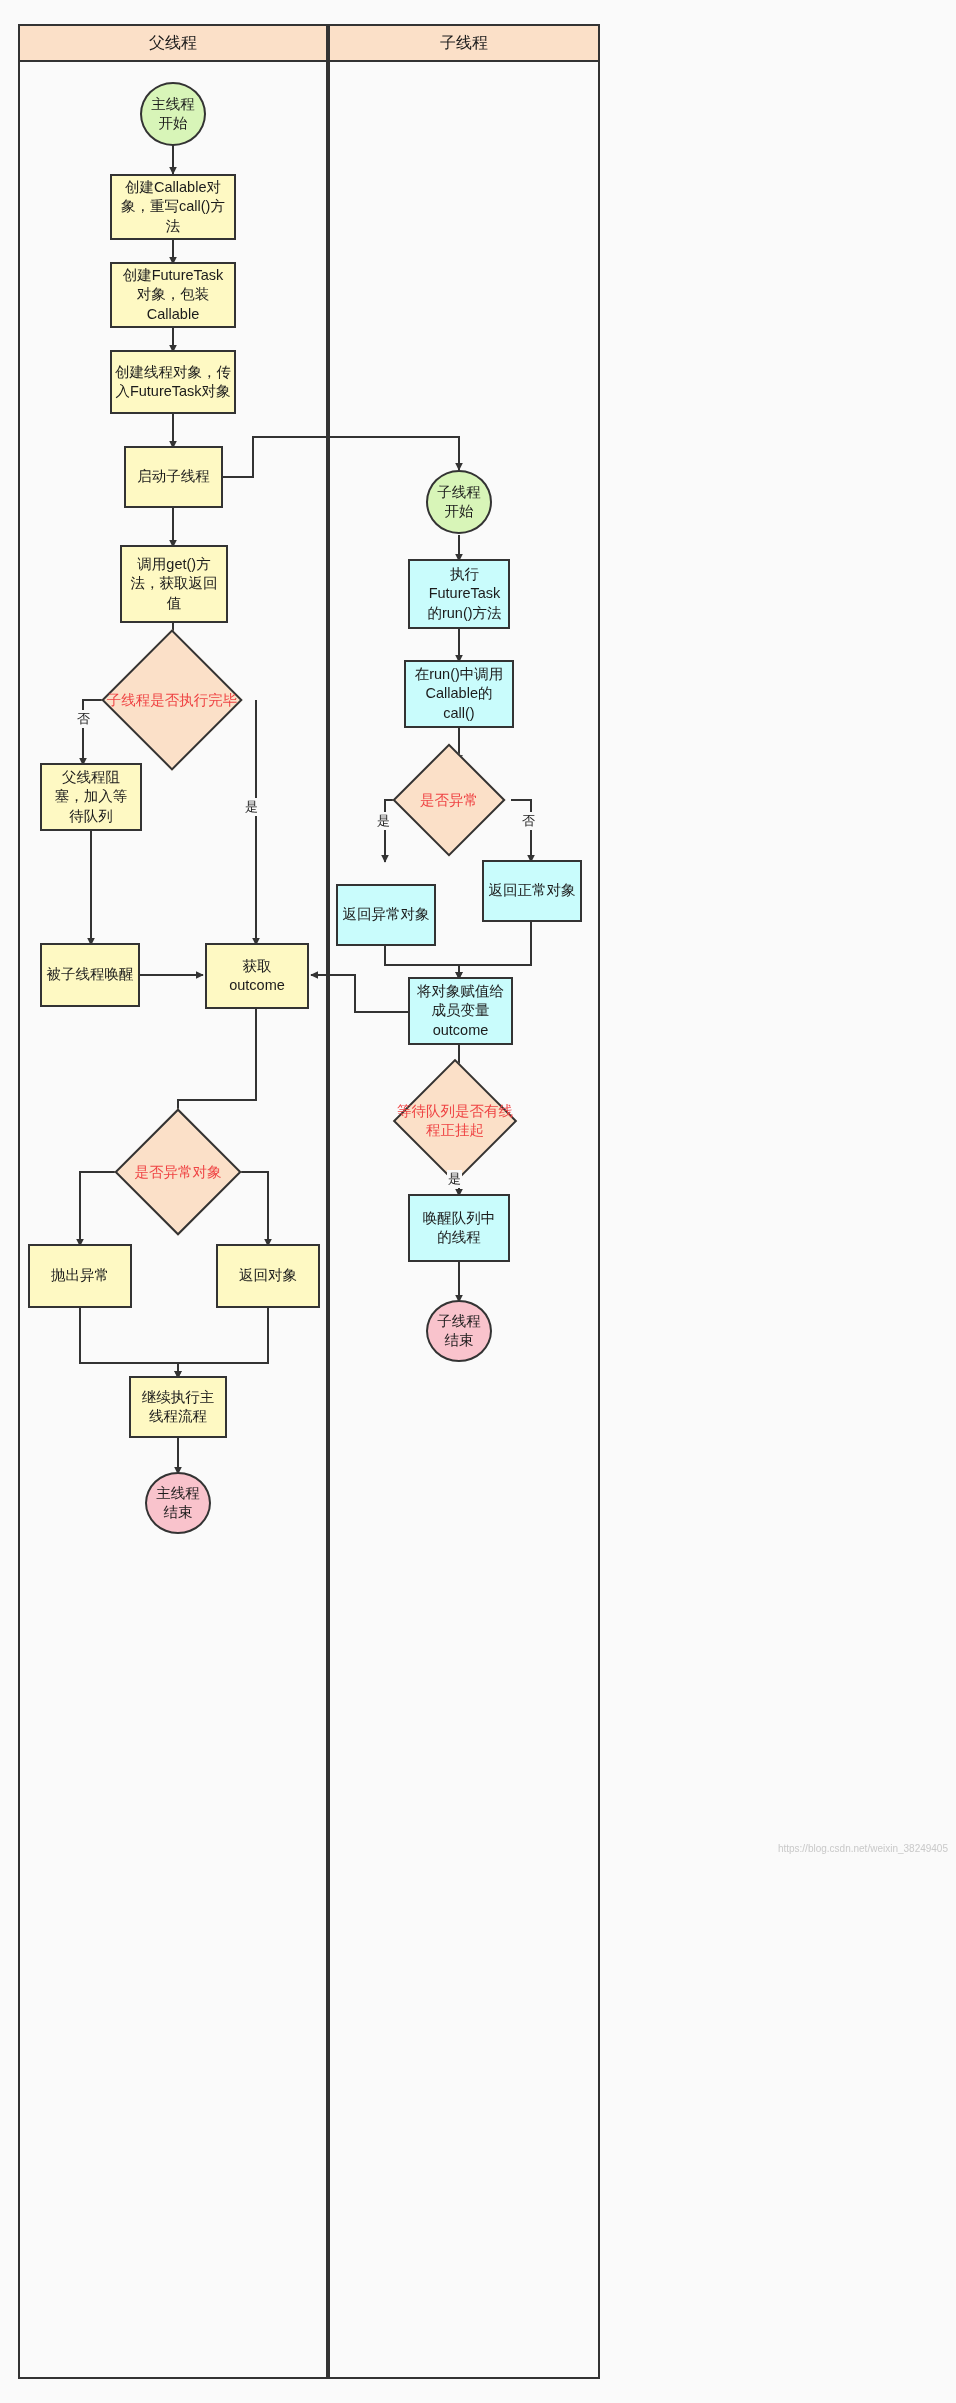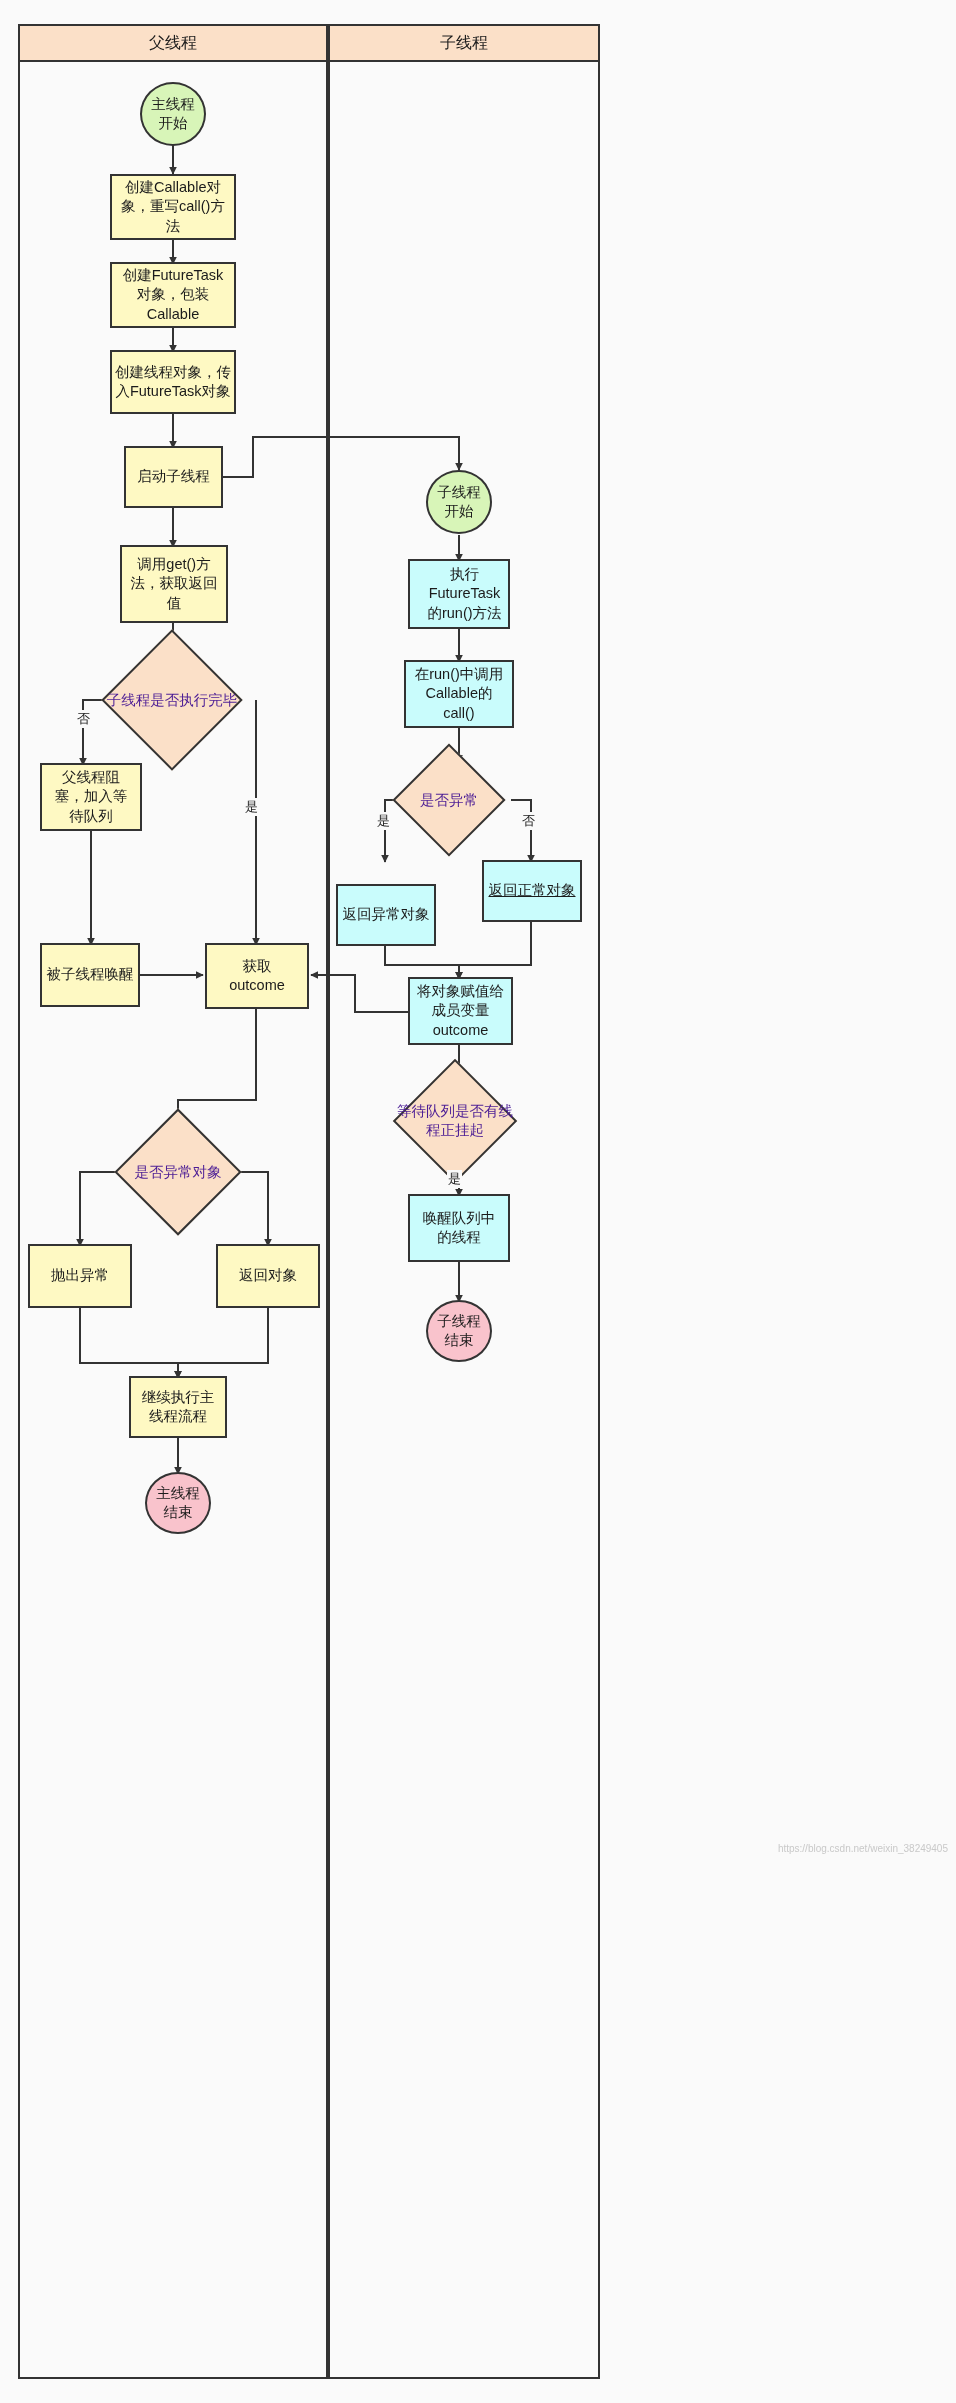--- a/index.html
+++ b/index.html
@@ -21,21 +21,21 @@
   .lane-head{border:2px solid #333;background:#fbe0c8;font-size:16px;}
   .term-start{border:2px solid #333;background:#d8f5b8;border-radius:50%;}
   .term-end{border:2px solid #333;background:#f9c3cc;border-radius:50%;}
 
   .diamond{position:absolute;z-index:3;}
   .diamond .shape{position:absolute;left:0;top:0;width:100%;height:100%;
       background:#fbe0c8;border:2px solid #333;
       transform:rotate(45deg);box-sizing:border-box;}
   .diamond .dtxt{position:absolute;left:-18px;top:0;width:calc(100% + 36px);height:100%;
       display:flex;align-items:center;justify-content:center;text-align:center;
-      font-size:14.5px;line-height:1.3;color:#4c1d95;z-index:4;}
+      font-size:14.5px;line-height:1.3;color:#ef4444;z-index:4;}
 
   .edge-label{position:absolute;z-index:5;font-size:13px;color:#1b1b1b;
       background:#fafafa;padding:0 1px;}
 
   .lane-box{position:absolute;border:2px solid #333;box-sizing:border-box;background:transparent;z-index:1;}
   .watermark{position:absolute;right:8px;bottom:4px;font-size:10px;color:#c9c9c9;z-index:6;}
 </style>
 </head>
 <body>
 
@@ -195,21 +195,21 @@
   </div>
 
   <div class="edge-label" style="left:376px;top:812px;">是</div>
   <div class="edge-label" style="left:521px;top:812px;">否</div>
 
   <div class="node proc2" style="left:336px;top:884px;width:100px;height:62px;">
     <span style="padding:0 3px;">返回异常对象</span>
   </div>
 
   <div class="node proc2" style="left:482px;top:860px;width:100px;height:62px;">
-    <span style="padding:0 3px;text-decoration:underline;">返回正常对象</span>
+    <span style="padding:0 3px;">返回正常对象</span>
   </div>
 
   <div class="node proc2" style="left:408px;top:977px;width:105px;height:68px;">
     <span style="padding:0 5px;">将对象赋值给成员变量outcome</span>
   </div>
 
   <div class="diamond" style="left:411px;top:1077px;width:88px;height:88px;">
     <div class="shape"></div>
     <div class="dtxt">等待队列是否有线程正挂起</div>
   </div>

